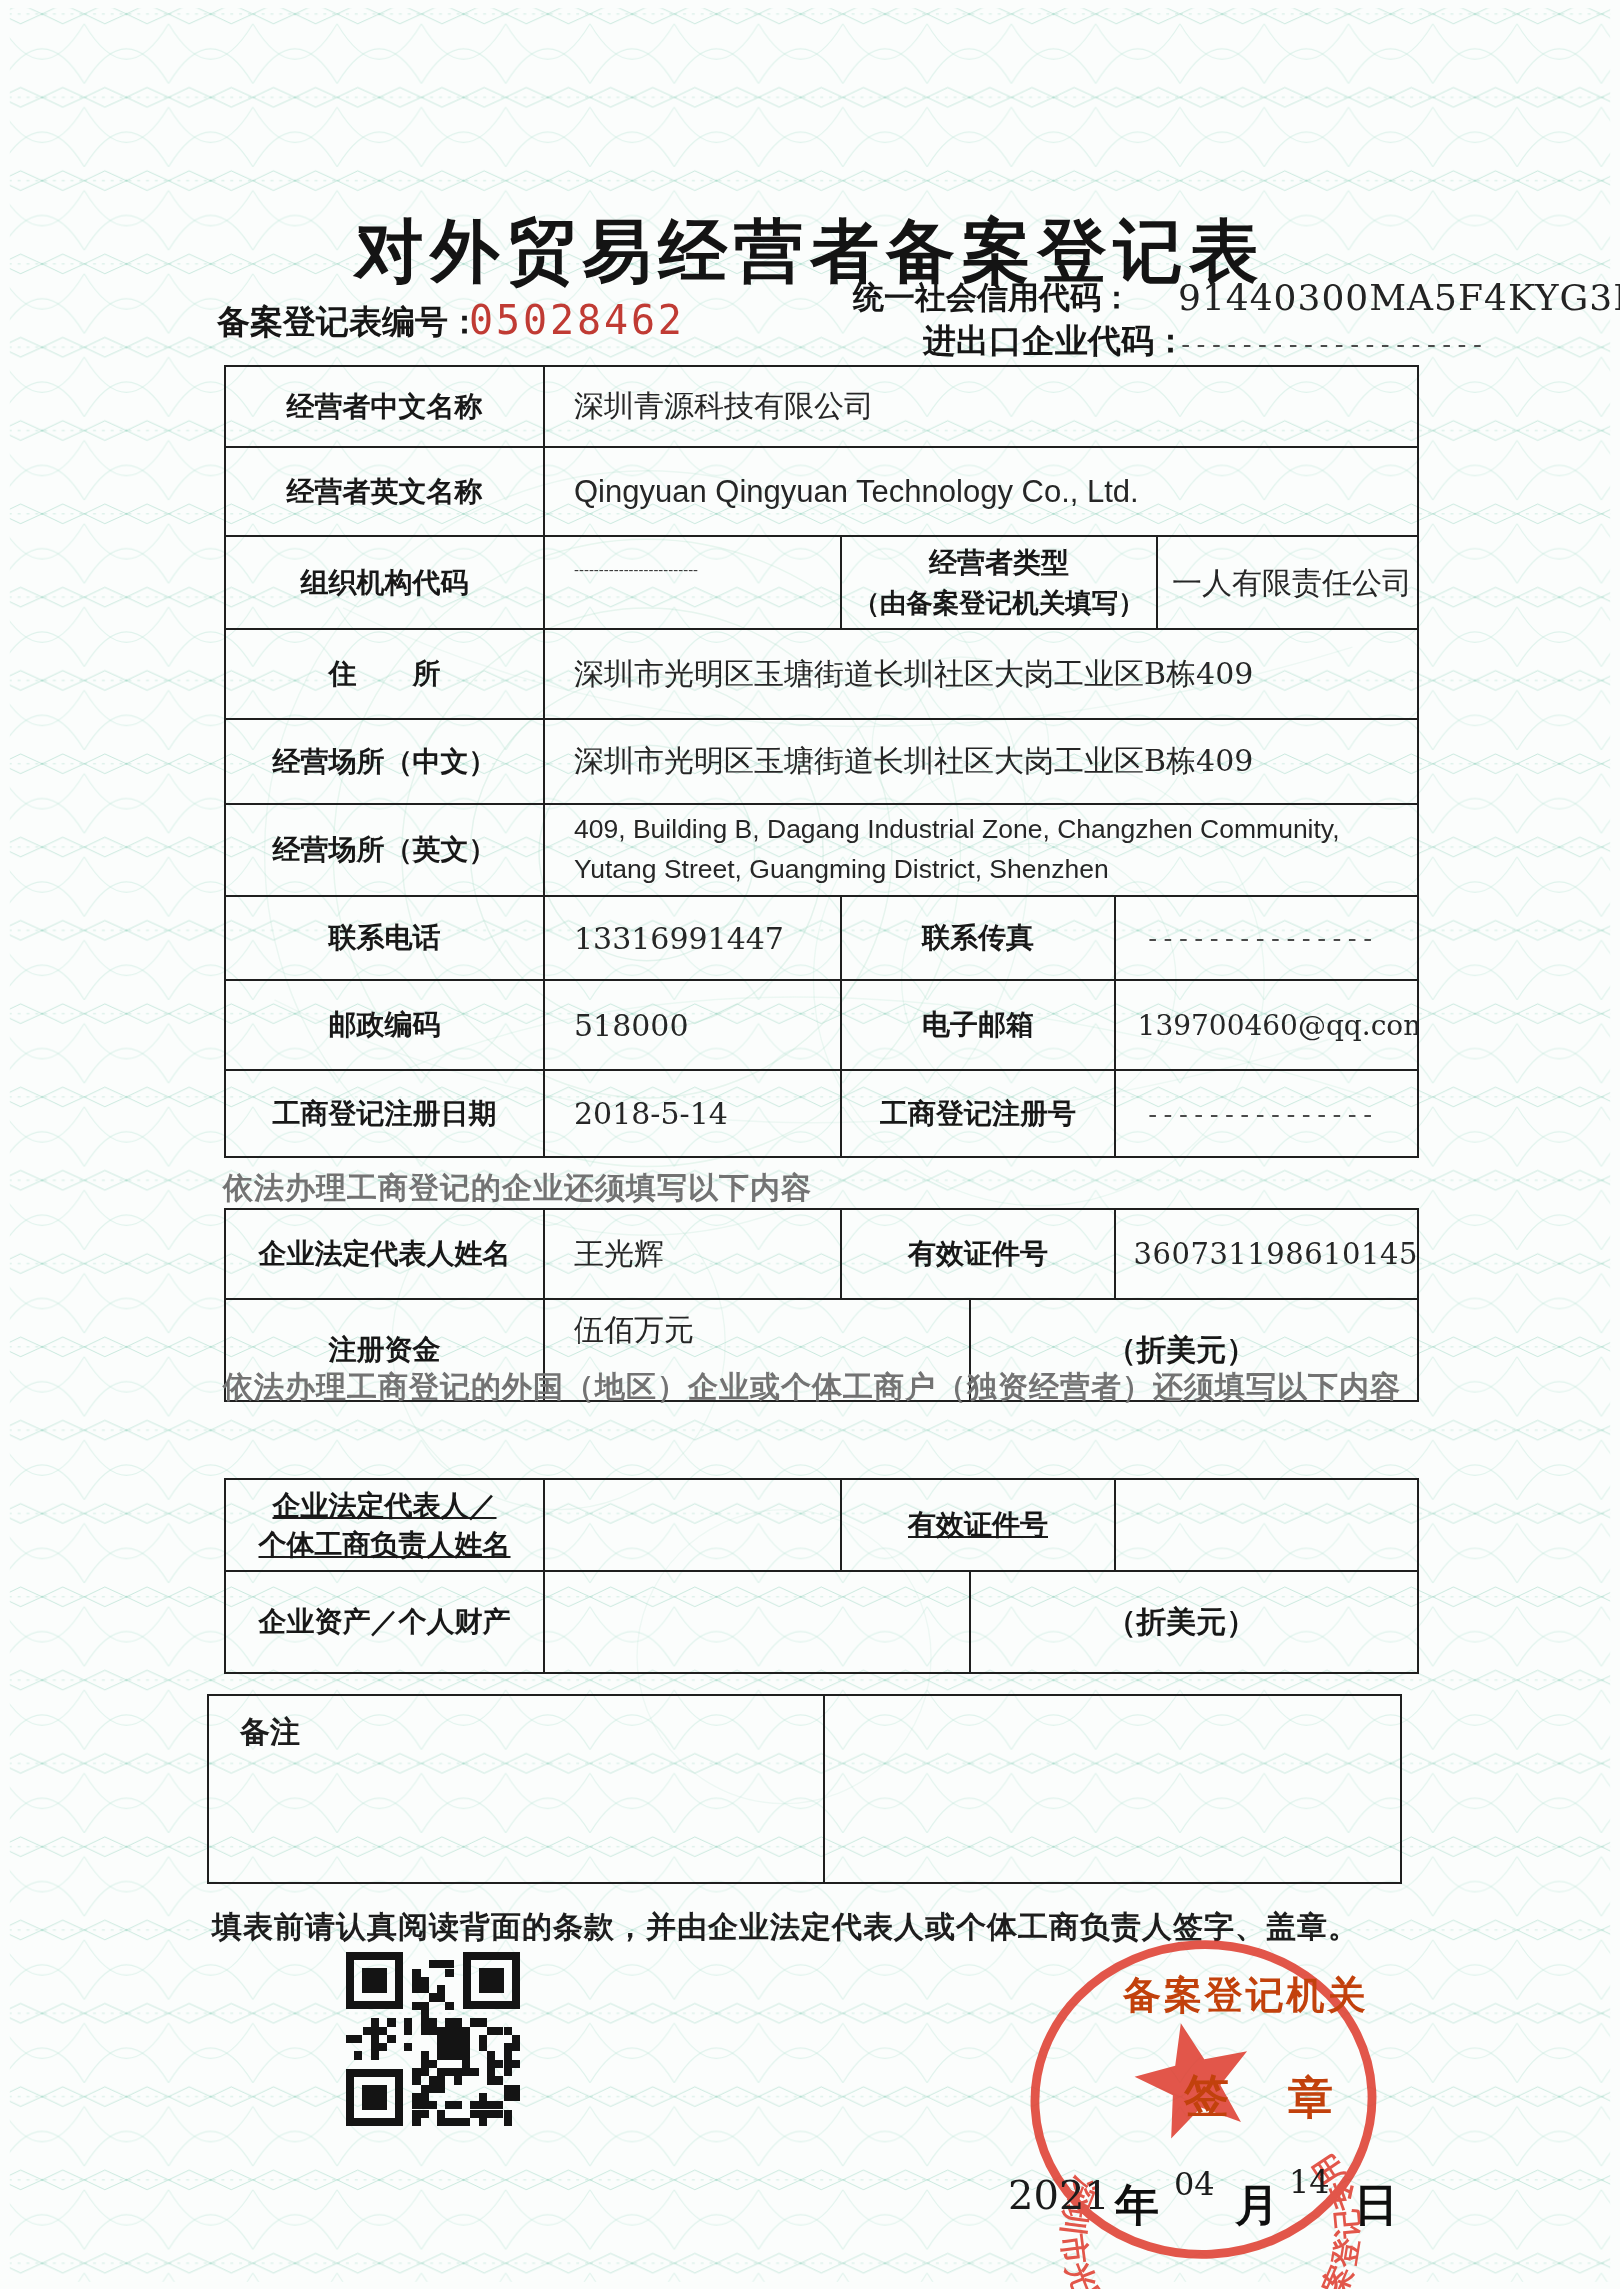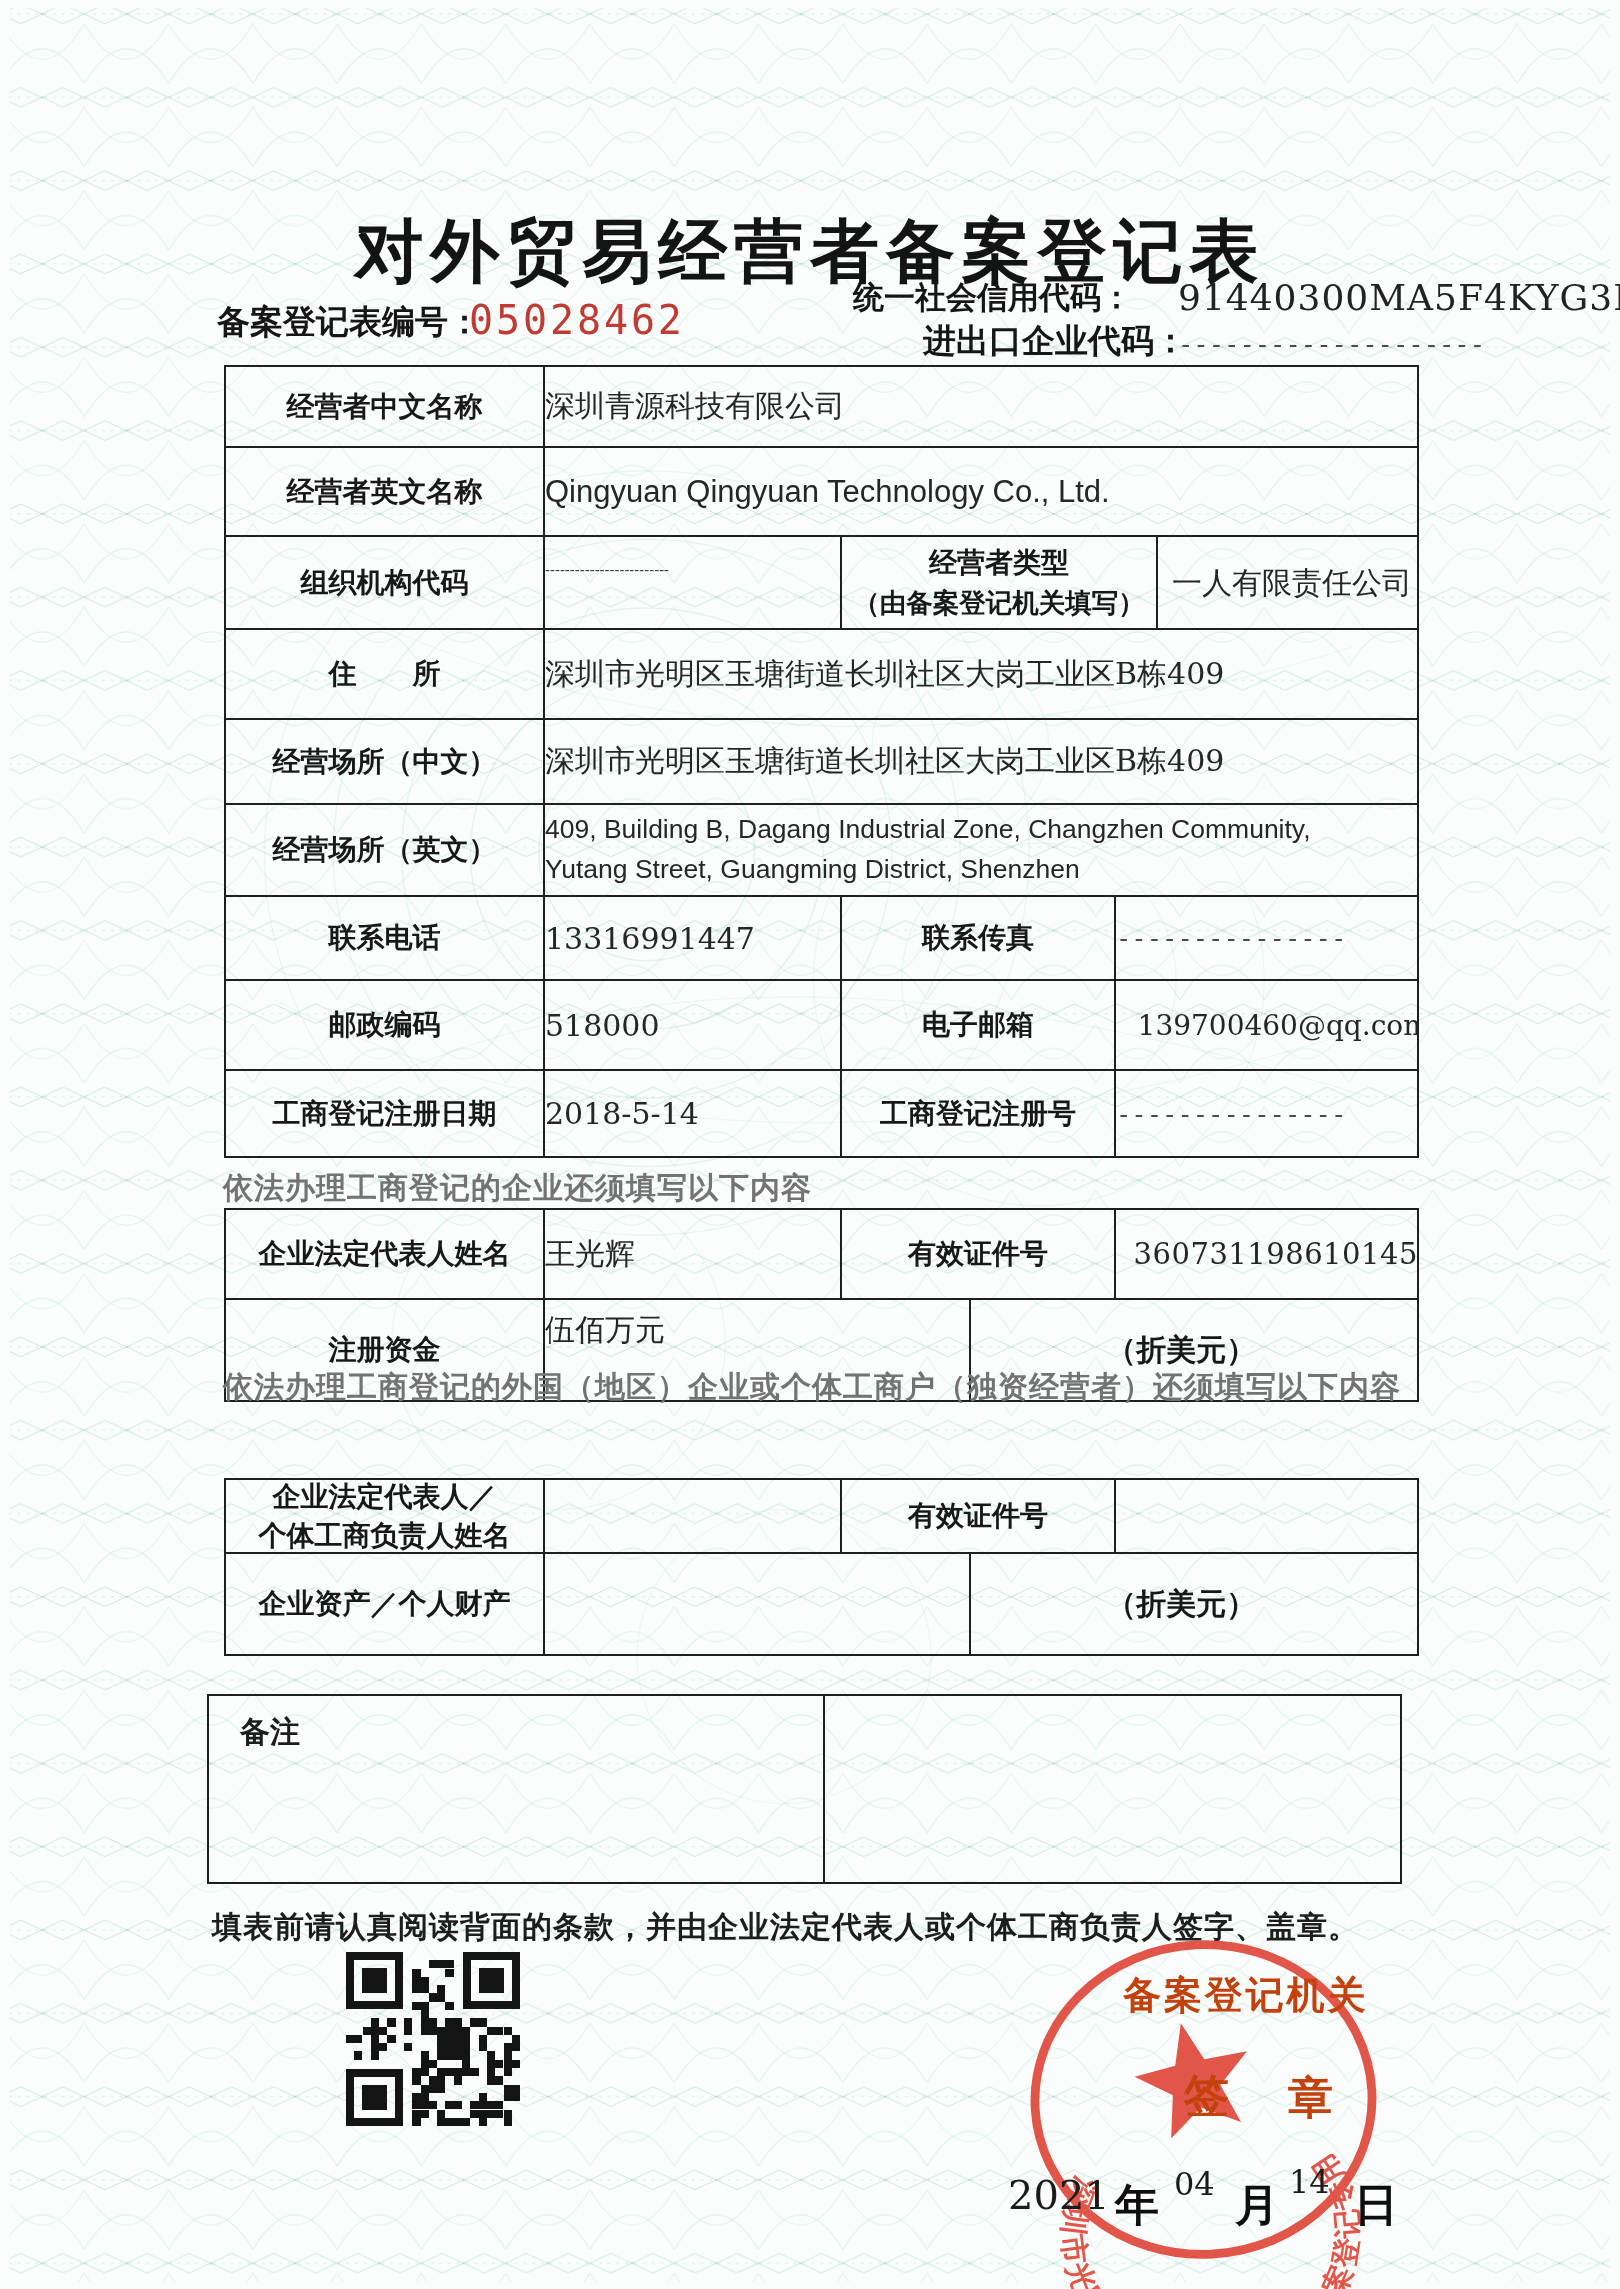--- a/index.html
+++ b/index.html
@@ -39,21 +39,21 @@
   .trow{display:grid;border-top:2px solid #1f1f1f;}
   .trow:first-child{border-top:none;}
   .cell{
     border-left:2px solid #1f1f1f;
     display:flex;align-items:center;
     font-size:28px;box-sizing:border-box;
     overflow:hidden;
   }
   .cell:first-child{border-left:none;}
   .cell.hd{justify-content:center;text-align:center;font-weight:700;color:#181818;line-height:1.35;}
-  .cell.val{justify-content:flex-start;
+  .cell.val{justify-content:flex-start;padding-left:29px;
     font-family:"DejaVu Serif","Liberation Serif",serif;font-size:30px;color:#262626;}
   .cell.val.en{font-family:"Liberation Sans",sans-serif;font-size:31px;}
   .cell.val.addr-en{font-size:26.5px;line-height:1.5;padding-right:59px;align-items:center;}
   .cell.val.top{align-items:flex-start;padding-top:9.8px;}
   .cell .two-line{line-height:1.4;}
   .tinydash{font-size:14.7px;color:#3d3d3d;letter-spacing:0;align-self:flex-start;margin-top:23.5px;}
   .wrap-narrow{display:inline-block;max-width:247px;line-height:1.5;}
   .usd{justify-content:flex-end;padding-right:25.5px;font-weight:600;font-size:30px;}
 
   .sec-heading{z-index:2;font-size:30px;font-weight:700;color:#737373;letter-spacing:1px;white-space:nowrap;}
@@ -196,21 +196,21 @@
   <div class="trow" style="grid-template-columns:317px 426px 1fr;height:100px;">
     <div class="cell hd">注册资金</div>
     <div class="cell val top">伍佰万元</div>
     <div class="cell hd usd">（折美元）</div>
   </div>
 </div>
 
 <div class="abs sec-heading" style="left:223px;top:1367px;">依法办理工商登记的外国（地区）企业或个体工商户（独资经营者）还须填写以下内容</div>
 
 <div class="tbl" style="left:224px;top:1478px;width:1191px;">
-  <div class="trow" style="grid-template-columns:317px 297px 274px 1fr;height:72px;">
+  <div class="trow" style="grid-template-columns:317px 297px 274px 1fr;height:90px;text-decoration:underline;">
     <div class="cell hd">
       <span class="two-line"><span>企业法定代表人／</span><br>
       <span>个体工商负责人姓名</span></span>
     </div>
     <div class="cell val"></div>
     <div class="cell hd">有效证件号</div>
     <div class="cell val"></div>
   </div>
   <div class="trow" style="grid-template-columns:317px 426px 1fr;height:100px;">
     <div class="cell hd">企业资产／个人财产</div>

